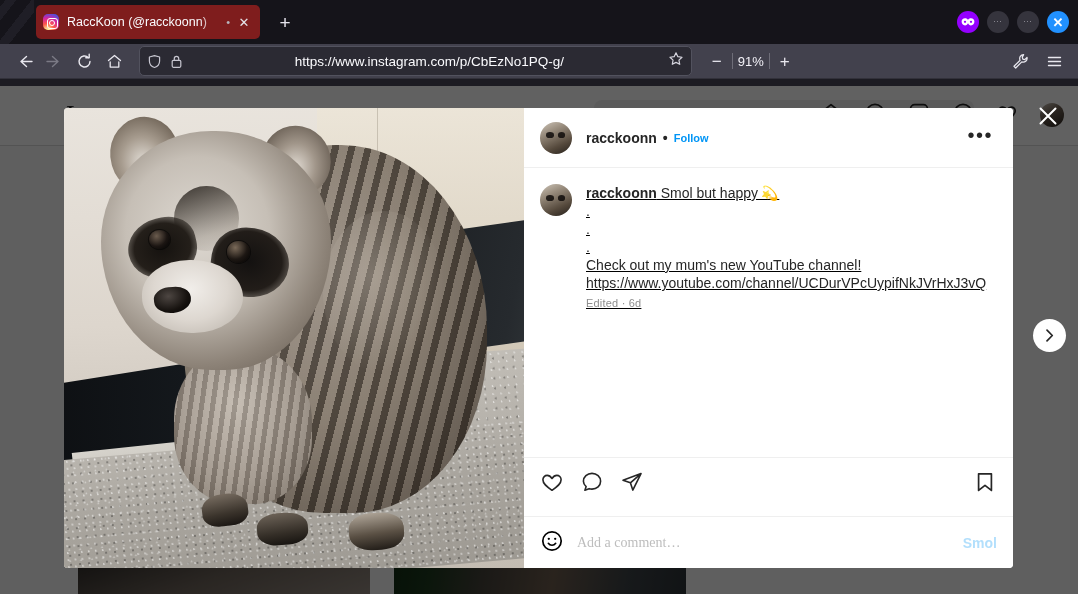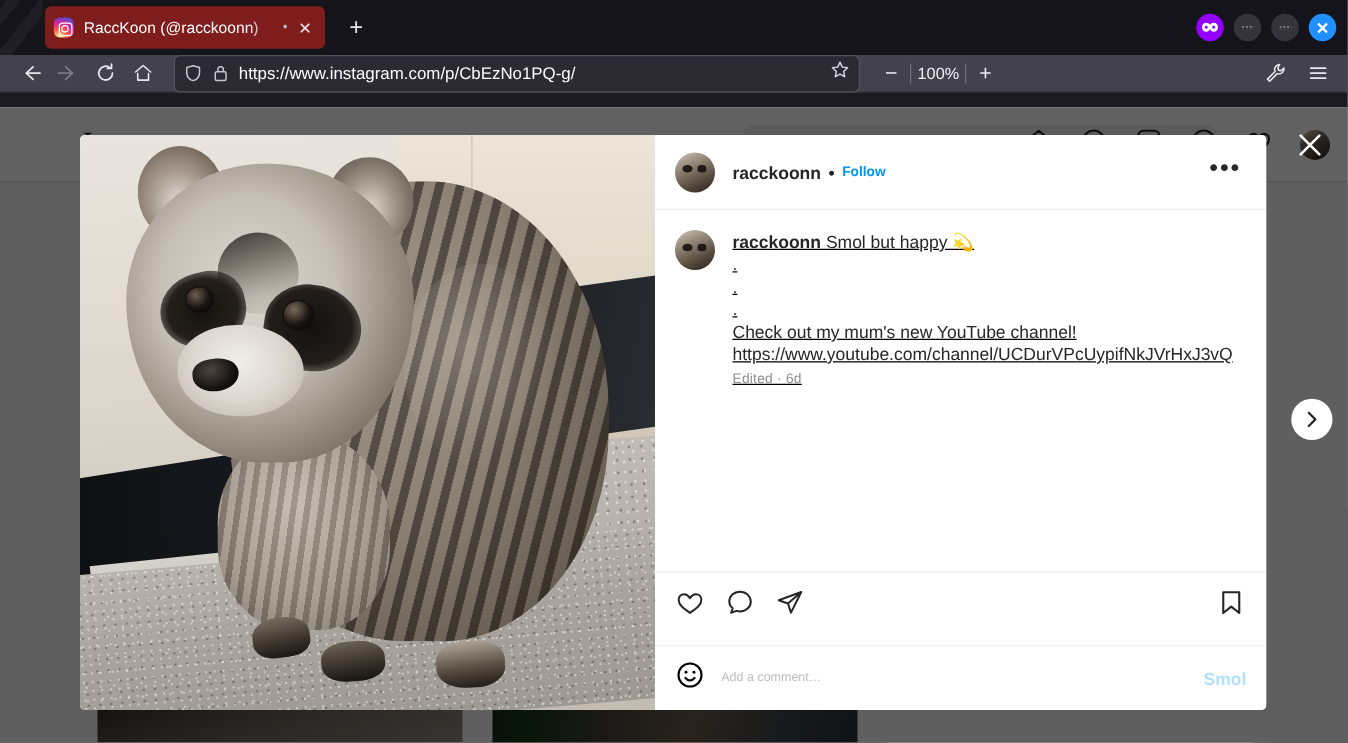--- a/index.html
+++ b/index.html
@@ -125,26 +125,27 @@
     width: 10px; height: 4px;
     background-image: radial-gradient(circle, #85848d 0.8px, transparent 0.9px);
     background-size: 3px 3px;
   }
   .wc-close { background: #2191ff; color: #fff; font-size: 13px; font-weight: 700; }
 
   
   .navbar {
     position: absolute;
     top: 44px; left: 0;
-    width: 1078px; height: 30px;
+    width: 1078px; height: 35px;
     background: #42414d;
     display: flex;
     align-items: center;
     padding: 0 9px;
     border-bottom: 1px solid #32313a;
+    text-align: center;
   }
   .navbtn {
     width: 30px; height: 30px;
     display: flex; align-items: center; justify-content: center;
     border-radius: 4px;
     color: #e9e8ef;
     flex: 0 0 auto;
   }
   .navbtn.disabled { color: #7b7a85; }
   .navbtn svg { display: block; }
@@ -570,22 +571,22 @@
     display: flex;
     align-items: center;
     padding: 0 16px;
     gap: 13px;
     margin-top: 14px;
   }
   .comment-input {
     flex: 1 1 auto;
     border: none;
     outline: none;
-    font-size: 10px;
-    font-family: Liberation Sans, sans-serif;
+    font-size: 14px;
+    font-family: Liberation Serif, serif;
     color: #262626;
     background: transparent;
   }
   .comment-input::placeholder { color: #bdbdbd; }
   .post-submit {
     color: #b2dffc;
     font-size: 14px;
     font-weight: 700;
     flex: 0 0 auto;
   }
@@ -678,21 +679,21 @@
       <span class="star">
         <svg width="16" height="16" viewBox="0 0 16 16" aria-hidden="true">
           <path d="M8 1.8l1.85 3.9 4.15.55-3.05 2.9.78 4.15L8 11.35 4.27 13.3l.78-4.15L2 6.25l4.15-.55z" stroke="currentColor" stroke-width="1.2" fill="none" stroke-linejoin="round"></path>
         </svg>
       </span>
     </div>
 
     <div class="zoomgrp">
       <div class="zbtn">−</div>
       <div class="zsep"></div>
-      <div class="zlevel">100%</div>
+      <div class="zlevel">91%</div>
       <div class="zsep"></div>
       <div class="zbtn">+</div>
     </div>
 
     <div class="toolsep"></div>
 
     <div class="rightbtns">
       <div class="navbtn">
         <svg width="17" height="17" viewBox="0 0 17 17" aria-hidden="true">
           <path d="M11.6 1.6a3.9 3.9 0 0 0-3.5 5.6L2 13.3l1.7 1.7 6.1-6.1a3.9 3.9 0 0 0 5.2-4.5l-2.2 2.2-2-.5-.5-2z" stroke="currentColor" stroke-width="1.25" fill="none" stroke-linejoin="round"></path>

